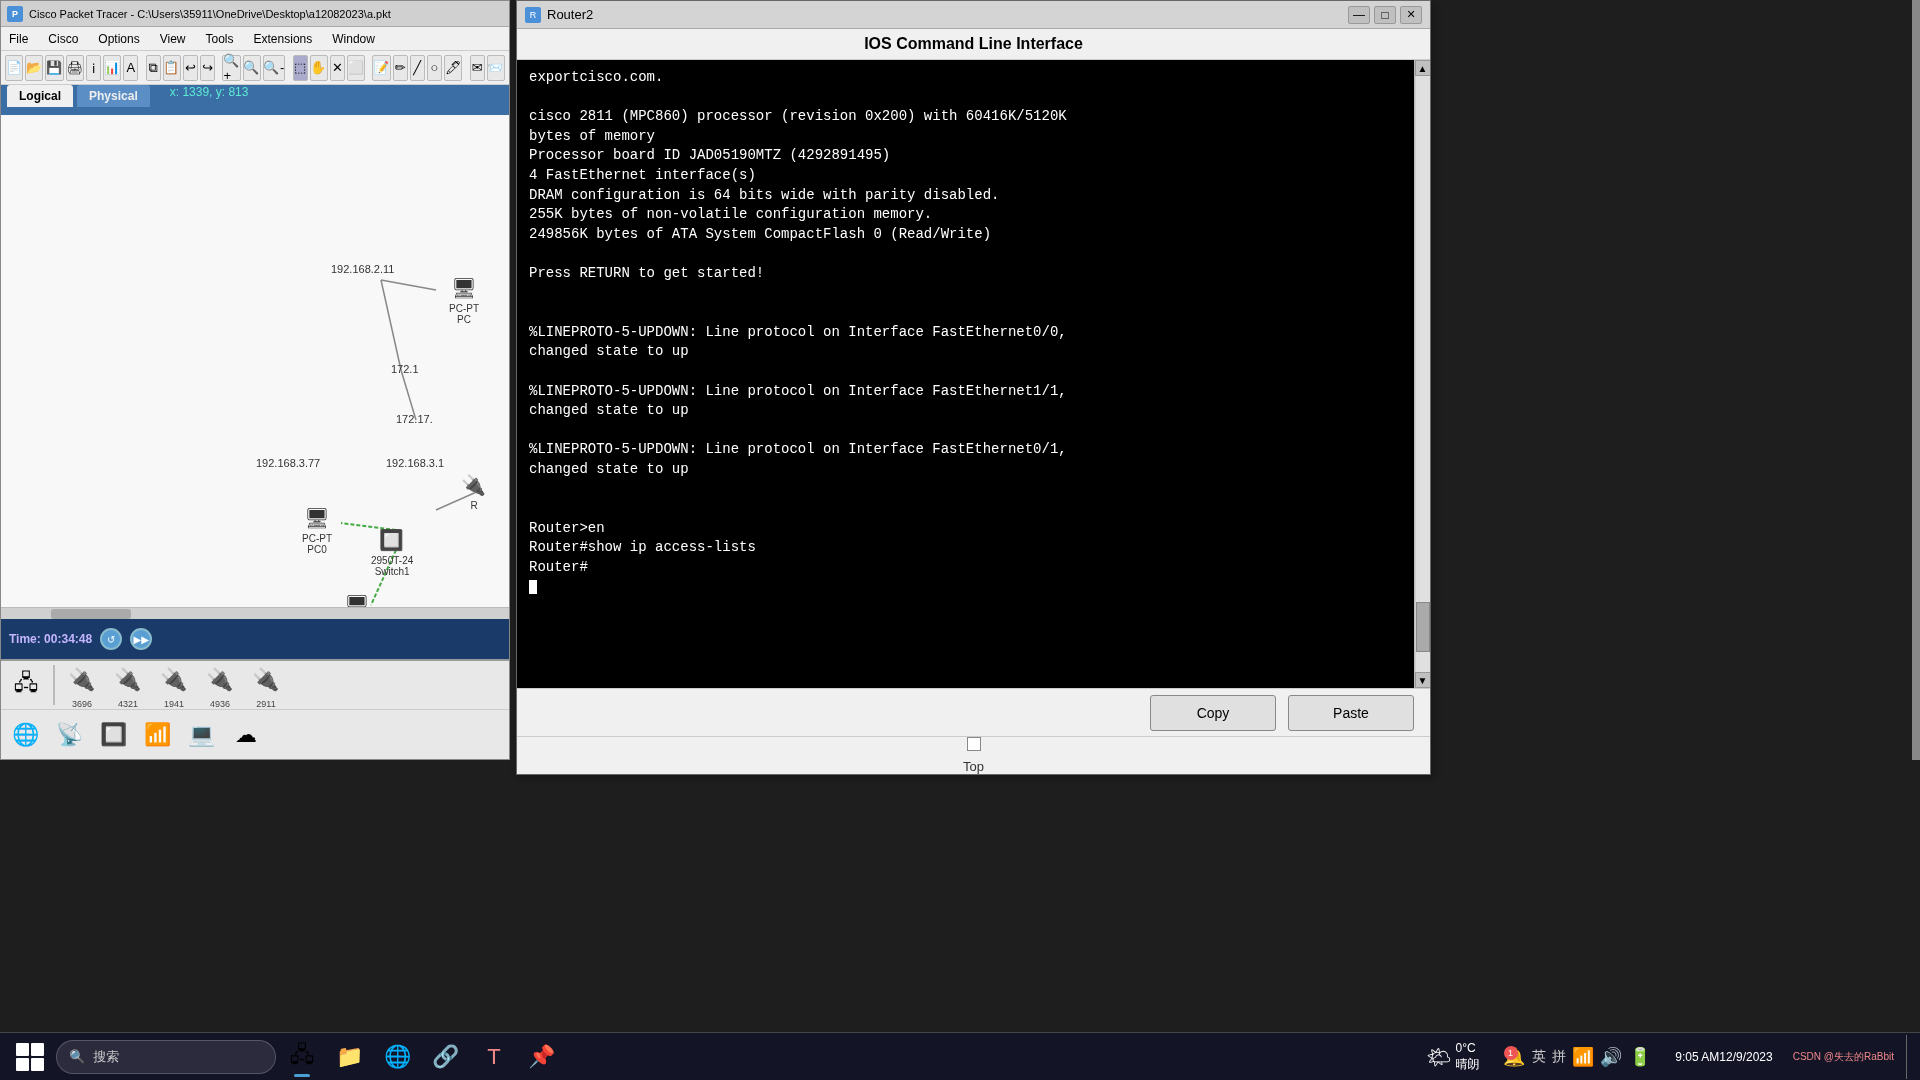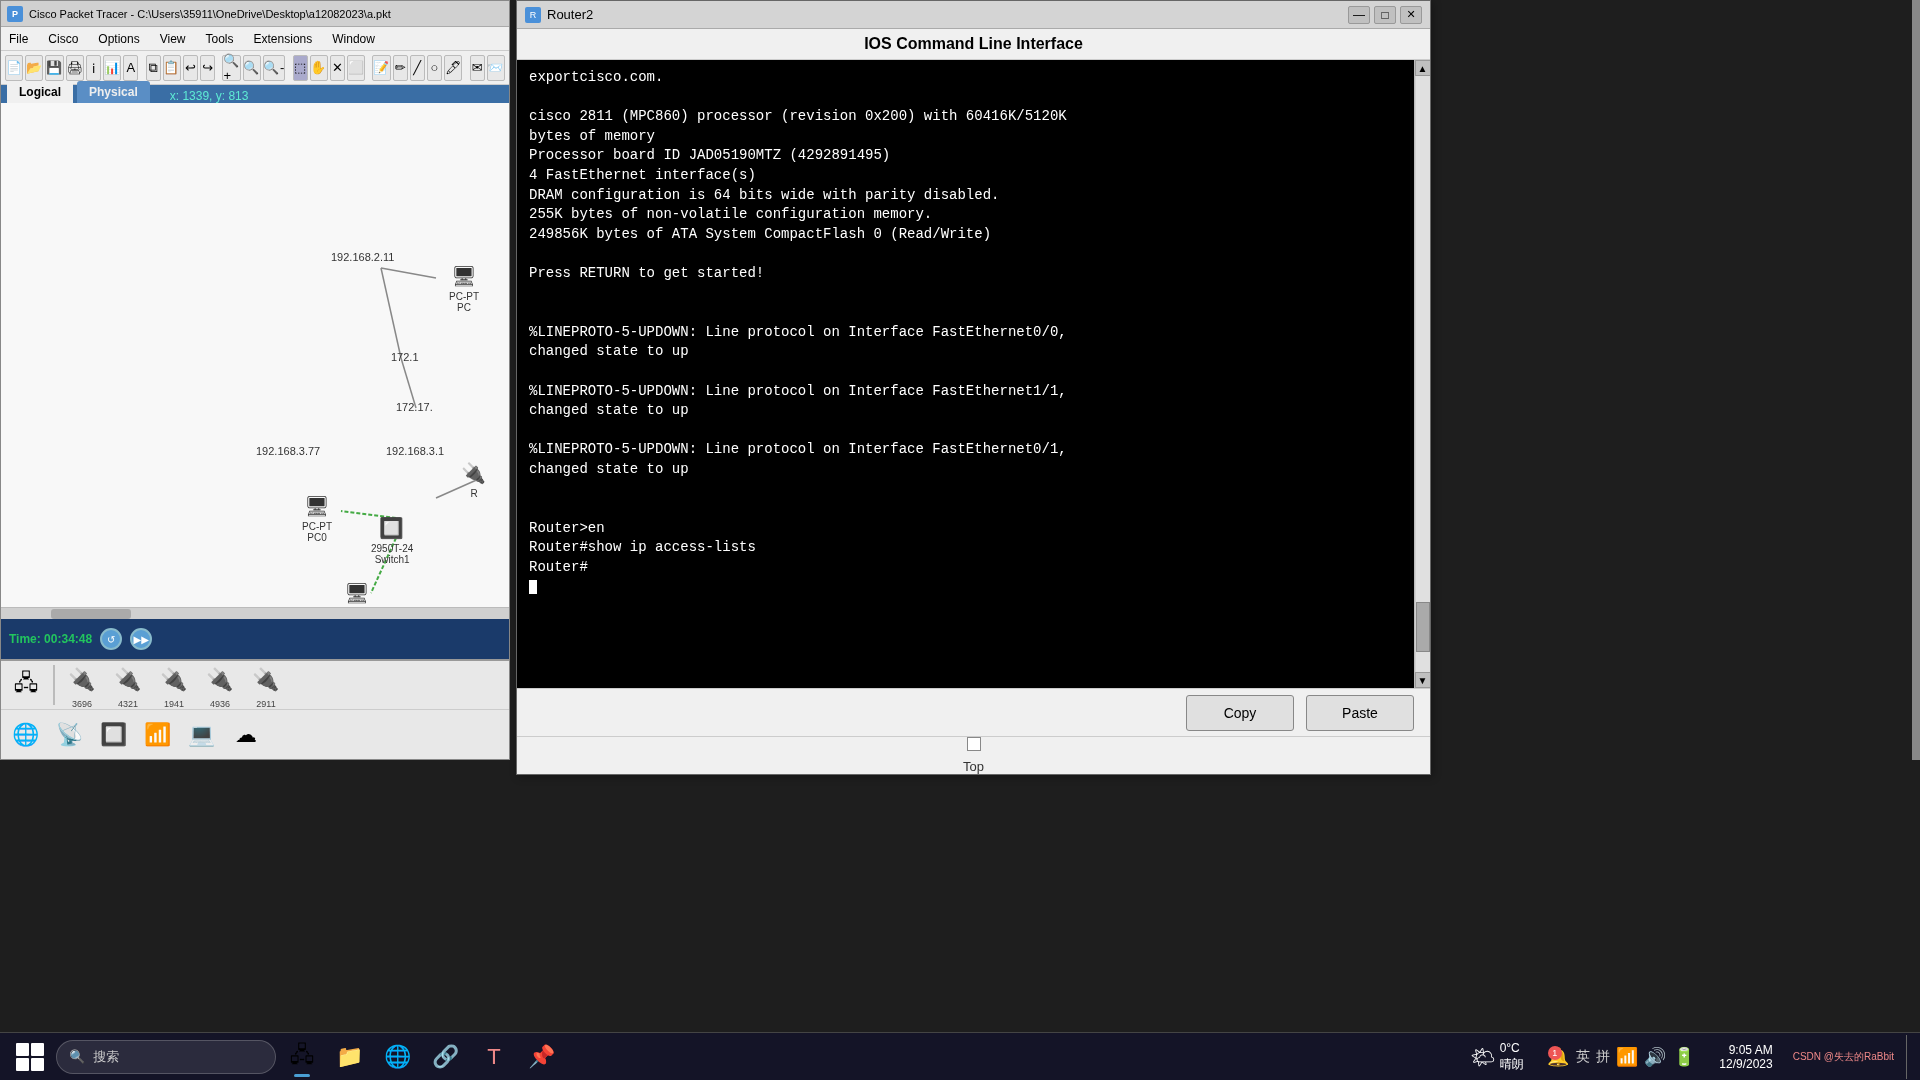--- a/index.html
+++ b/index.html
@@ -68,24 +68,24 @@
       border: 1px solid #bbb;
       background: #e8e8e8;
       cursor: pointer;
       display: flex; align-items: center; justify-content: center;
       font-size: 13px;
       border-radius: 2px;
     }
     .tb-sep { width: 6px; }
 
     #pkt-tabs {
-      height: 18px;
+      height: 30px;
       background: #3a6ea5;
       display: flex;
-      align-items: flex-end;
+      align-items: flex-start;
       padding: 0 6px;
       gap: 4px;
     }
     .pkt-tab {
       padding: 4px 12px;
       border-radius: 3px 3px 0 0;
       font-size: 12px;
       font-weight: bold;
       cursor: pointer;
     }
@@ -136,21 +136,21 @@
     #pkt-bottom {
       height: 40px;
       background: #1a3a6a;
       display: flex;
       align-items: center;
       padding: 0 8px;
       color: white;
       font-size: 12px;
       gap: 8px;
     }
-    .time-display { color: #22c55e; font-weight: bold; }
+    .time-display { color: #c4b5fd; font-weight: bold; }
     .play-btn {
       width: 22px; height: 22px;
       border-radius: 50%;
       background: #5a9fd4;
       border: 2px solid #8bc;
       display: flex; align-items: center; justify-content: center;
       cursor: pointer; color: white; font-size: 10px;
     }
     .fwd-btn {
       width: 22px; height: 22px;
@@ -300,21 +300,21 @@
       height: 48px;
       background: #f0f0f0;
       border-top: 1px solid #ccc;
       display: flex;
       align-items: center;
       justify-content: flex-end;
       padding: 0 16px;
       gap: 12px;
     }
     .router-action-btn {
-      width: 108px; height: 36px;
+      width: 126px; height: 36px;
       font-size: 14px;
       border: 1px solid #888;
       background: #e0e0e0;
       cursor: pointer;
       border-radius: 3px;
     }
 
     #router-footer {
       height: 38px;
       background: #f0f0f0;
@@ -441,21 +441,20 @@
       font-size: 12px;
     }
     .sys-tray {
       display: flex;
       align-items: center;
       gap: 6px;
       padding: 0 8px;
     }
     .clock {
       display: flex;
-      flex-direction: column;
       align-items: flex-end;
       font-size: 12px;
       color: white;
       padding: 0 8px;
       cursor: pointer;
     }
 
     
     .weather {
       display: flex;

